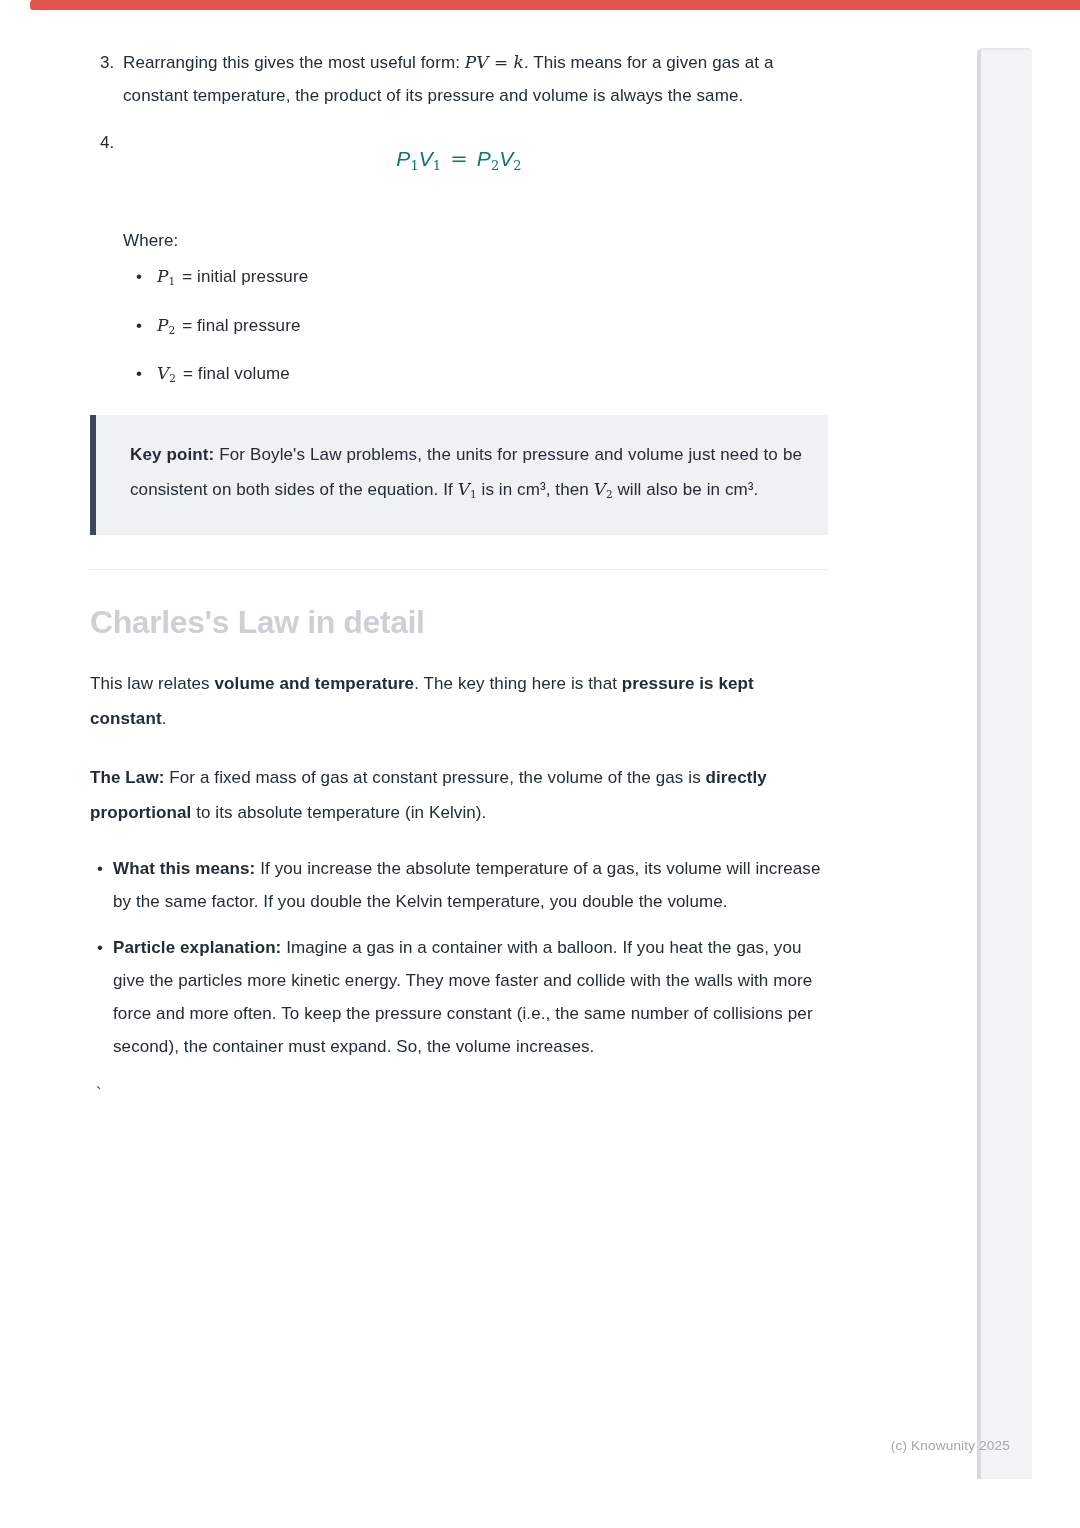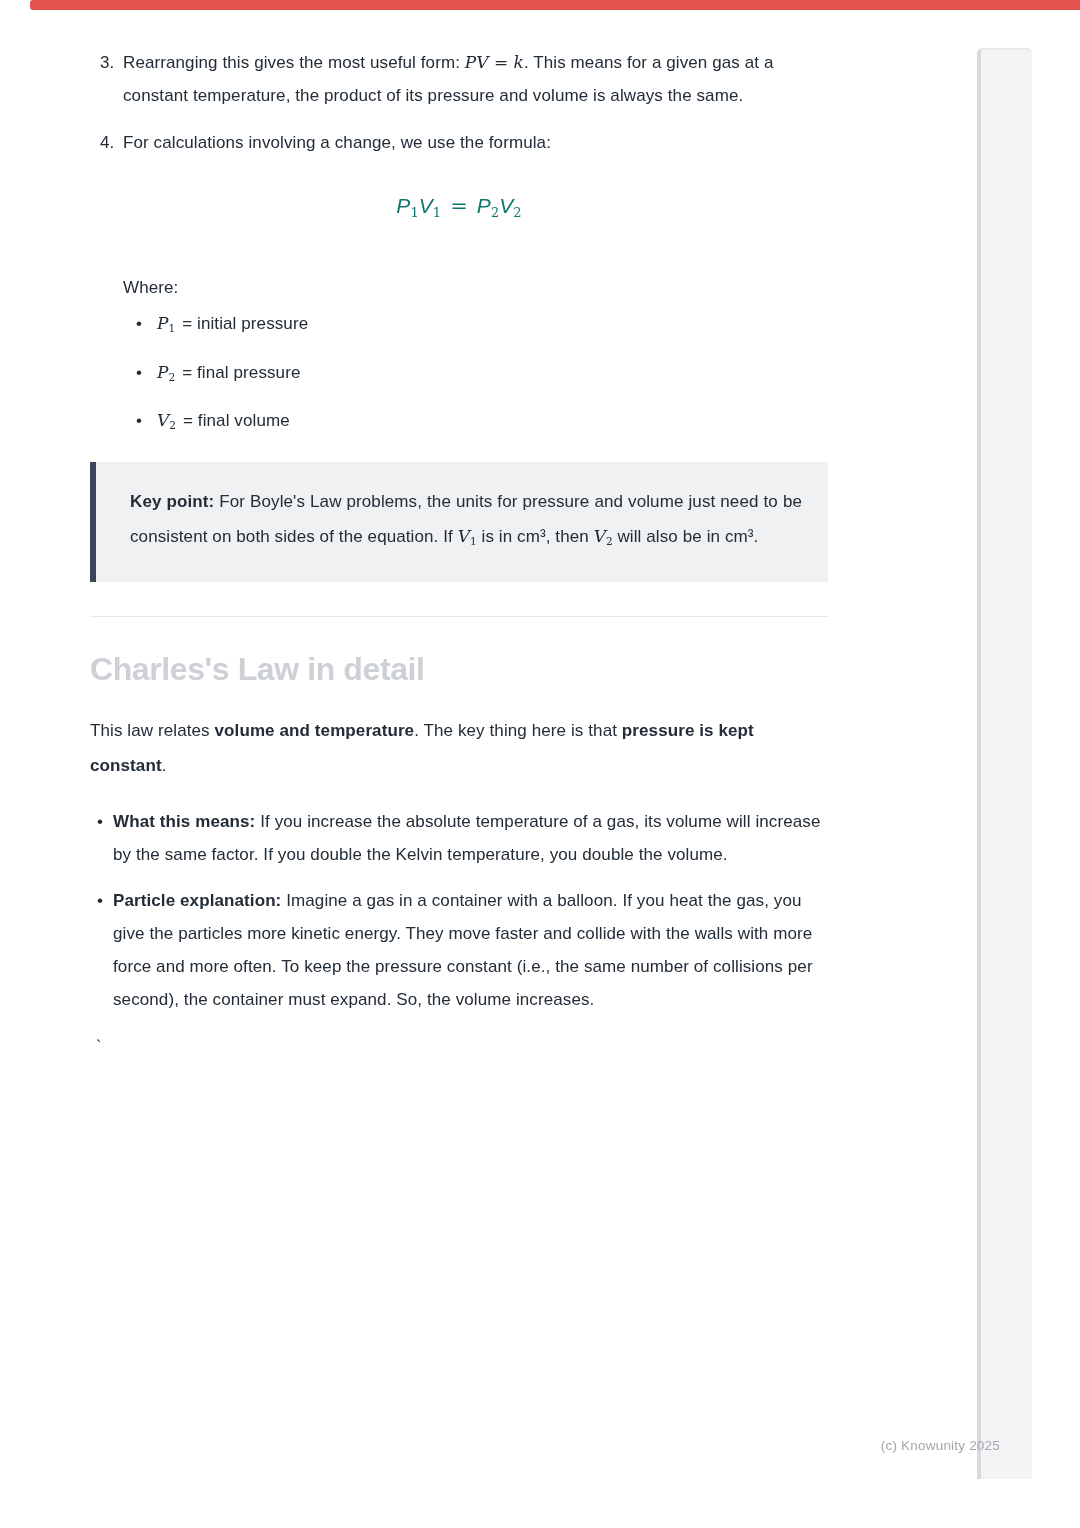--- a/index.html
+++ b/index.html
@@ -104,21 +104,21 @@
     position: relative; padding-left: 23px;
     line-height: 33px; margin-bottom: 13px;
   }
   .mainlist li::before {
     content: "\2022";
     position: absolute; left: 7px; top: 0;
     color: #222d38;
   }
   .stray { margin-top: 14px; margin-left: 6px; line-height: 33px; font-size: 16px; }
   .footer-credit {
-    position: absolute; top: 1438px; right: 80px;
+    position: absolute; top: 1438px; right: 70px;
     font-size: 13.5px; color: #a3a7ab;
     letter-spacing: 0.2px;
     z-index: 2;
   }
 </style>
 </head>
 <body>
 
 <div class="topbar" style="background: rgb(227, 84, 78);"></div>
 
@@ -126,21 +126,20 @@
 
 <div class="doc">
 
   <div class="oli txt">
     <span class="num">3.</span>
     <span>Rearranging this gives the most useful form: </span><span class="m">PV = k</span><span>. This means for a given gas at a constant temperature, the product of its pressure and volume is always the same.</span>
   </div>
 
   <div class="oli txt mt14">
     <span class="num">4.</span>
-    <span>For calculations involving a change, we use the formula:</span>
   </div>
 
   <div class="formula">
     <i>P</i><sub>1</sub><i>V</i><sub>1</sub><span class="eq">=</span><i>P</i><sub>2</sub><i>V</i><sub>2</sub>
   </div>
 
   <div class="where oli">
     <span>Where:</span>
   </div>
 
@@ -159,20 +158,21 @@
   <div class="keybox">
     <p><b>Key point:</b><span> For Boyle's Law problems, the units for pressure and volume just need to be consistent on both sides of the equation. If </span><span class="mv"><i>V</i><sub>1</sub></span><span> is in cm³, then </span><span class="mv"><i>V</i><sub>2</sub></span><span> will also be in cm³.</span></p>
   </div>
 
   <hr class="divider">
 
   <div class="h2">Charles's Law in detail</div>
 
   <p class="p1 para"><span>This law relates </span><b>volume and temperature</b><span>. The key thing here is that </span><b>pressure is kept constant</b><span>.</span></p>
 
+  <p class="p2 para"><b>The Law:</b><span> For a fixed mass of gas at constant pressure, the volume of the gas is </span><b>directly proportional</b><span> to its absolute temperature (in Kelvin).</span></p>
 
   <ul class="mainlist">
     <li><b>What this means:</b><span> If you increase the absolute temperature of a gas, its volume will increase by the same factor. If you double the Kelvin temperature, you double the volume.</span></li>
     <li><b>Particle explanation:</b><span> Imagine a gas in a container with a balloon. If you heat the gas, you give the particles more kinetic energy. They move faster and collide with the walls with more force and more often. To keep the pressure constant (i.e., the same number of collisions per second), the container must expand. So, the volume increases.</span></li>
   </ul>
 
   <div class="stray">`</div>
 
 </div>
 

